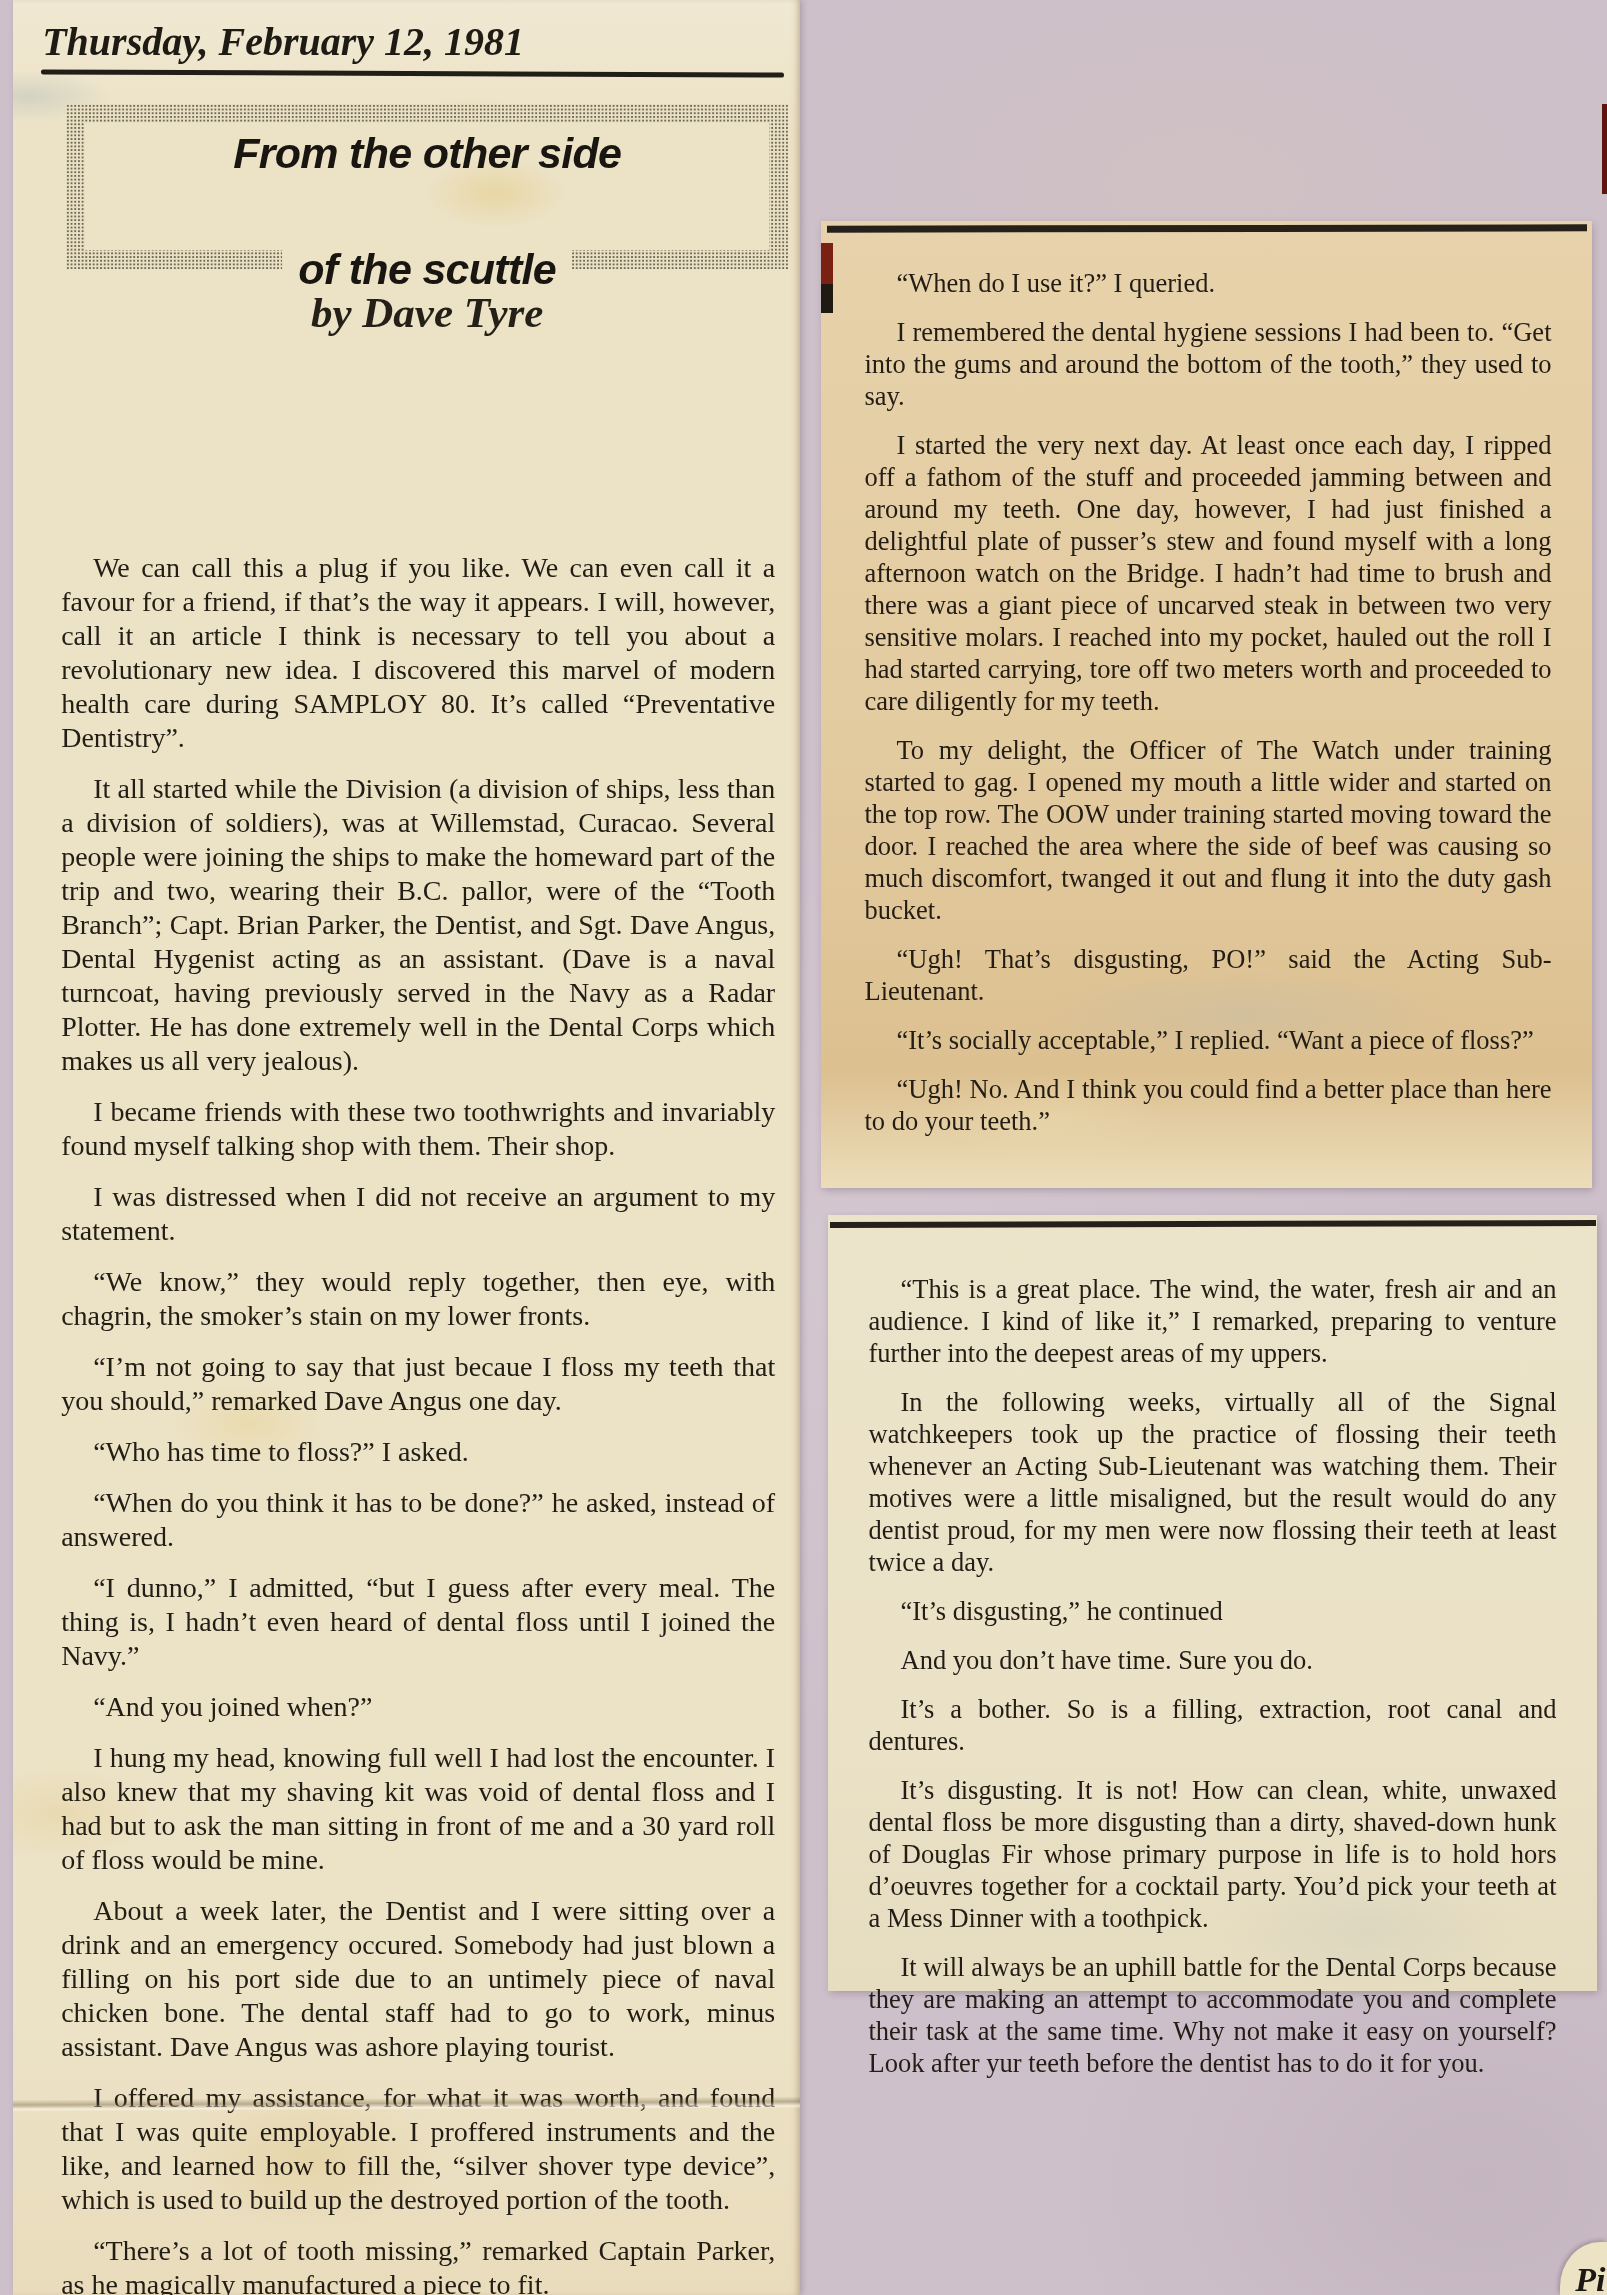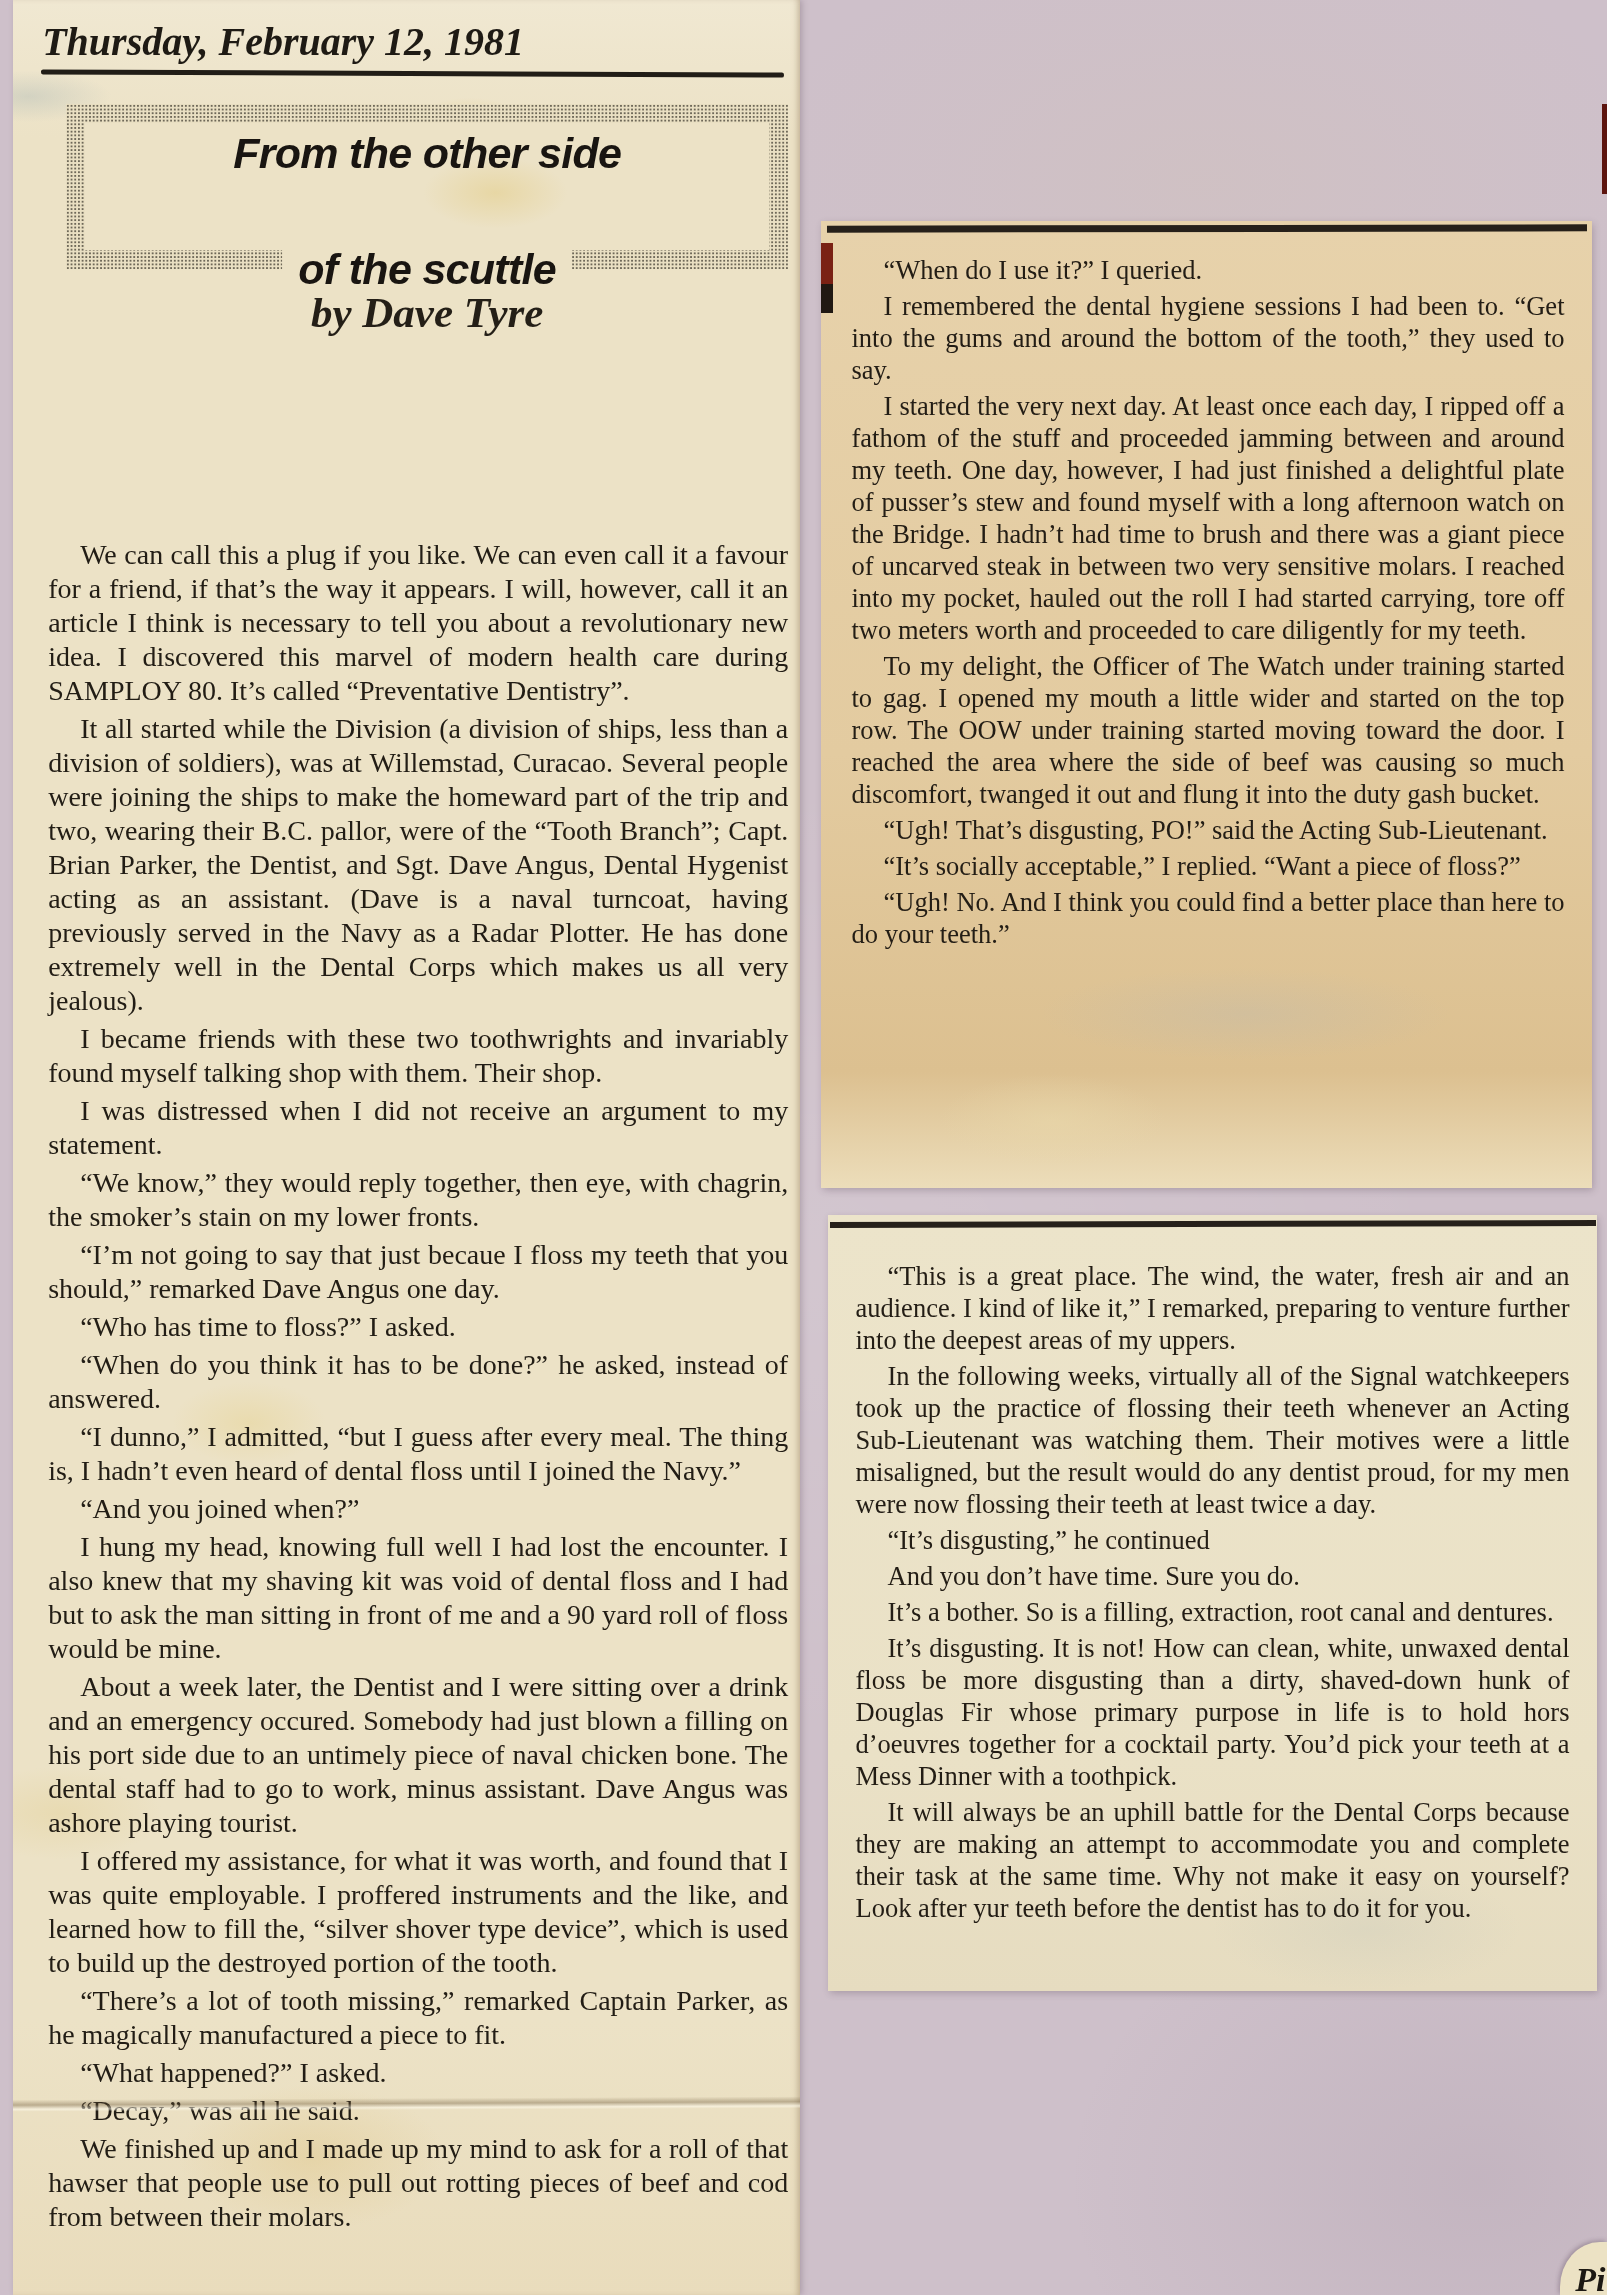--- a/index.html
+++ b/index.html
@@ -64,21 +64,21 @@
   #byline{
     position:absolute;left:53px;top:288px;width:722px;text-align:center;
     font-size:43px;font-style:italic;font-weight:bold;color:#241f17;
   }
   #headline{position:absolute;left:29px;top:354px;width:746px;text-align:center;color:#181410;}
   .headline-line{font-size:57px;font-weight:bold;line-height:87px;letter-spacing:0.7px;white-space:nowrap;}
   #body-left{
     position:absolute;left:31px;top:534px;width:748px;
     font-size:28px;line-height:34px;color:#221d15;text-align:justify;
   }
-  .para{margin:4px;text-indent:32px;}
+  .para{margin:17px;text-indent:32px;}
   #crease{
     position:absolute;left:0;top:2098px;width:787px;height:11.8px;
     background:linear-gradient(180deg,rgba(0,0,0,0),rgba(105,85,55,.38) 45%,rgba(255,252,240,.55) 80%,rgba(0,0,0,0));
     transform:rotate(-.25deg);
   }
   
   #right-clip-top{
     left:821px;top:221px;width:771px;height:967px;
     background:
       radial-gradient(162px 66px at 30% 93%, rgba(233,216,170,.55), rgba(0,0,0,0) 70%),
@@ -140,21 +140,21 @@
         <p class="para">We can call this a plug if you like. We can even call it a favour for a friend, if that’s the way it appears. I will, however, call it an article I think is necessary to tell you about a revolutionary new idea. I discovered this marvel of modern health care during SAMPLOY 80. It’s called “Preventative Dentistry”.</p>
         <p class="para">It all started while the Division (a division of ships, less than a division of soldiers), was at Willemstad, Curacao. Several people were joining the ships to make the homeward part of the trip and two, wearing their B.C. pallor, were of the “Tooth Branch”; Capt. Brian Parker, the Dentist, and Sgt. Dave Angus, Dental Hygenist acting as an assistant. (Dave is a naval turncoat, having previously served in the Navy as a Radar Plotter. He has done extremely well in the Dental Corps which makes us all very jealous).</p>
         <p class="para">I became friends with these two toothwrights and invariably found myself talking shop with them. Their shop.</p>
         <p class="para">I was distressed when I did not receive an argument to my statement.</p>
         <p class="para">“We know,” they would reply together, then eye, with chagrin, the smoker’s stain on my lower fronts.</p>
         <p class="para">“I’m not going to say that just becaue I floss my teeth that you should,” remarked Dave Angus one day.</p>
         <p class="para">“Who has time to floss?” I asked.</p>
         <p class="para">“When do you think it has to be done?” he asked, instead of answered.</p>
         <p class="para">“I dunno,” I admitted, “but I guess after every meal. The thing is, I hadn’t even heard of dental floss until I joined the Navy.”</p>
         <p class="para">“And you joined when?”</p>
-        <p class="para">I hung my head, knowing full well I had lost the encounter. I also knew that my shaving kit was void of dental floss and I had but to ask the man sitting in front of me and a 90 yard roll of floss would be mine.</p>
+        <p class="para">I hung my head, knowing full well I had lost the encounter. I also knew that my shaving kit was void of dental floss and I had but to ask the man sitting in front of me and a 30 yard roll of floss would be mine.</p>
         <p class="para">About a week later, the Dentist and I were sitting over a drink and an emergency occured. Somebody had just blown a filling on his port side due to an untimely piece of naval chicken bone. The dental staff had to go to work, minus assistant. Dave Angus was ashore playing tourist.</p>
         <p class="para">I offered my assistance, for what it was worth, and found that I was quite employable. I proffered instruments and the like, and learned how to fill the, “silver shover type device”, which is used to build up the destroyed portion of the tooth.</p>
         <p class="para">“There’s a lot of tooth missing,” remarked Captain Parker, as he magically manufactured a piece to fit.</p>
         <p class="para">“What happened?” I asked.</p>
         <p class="para">“Decay,” was all he said.</p>
         <p class="para">We finished up and I made up my mind to ask for a roll of that hawser that people use to pull out rotting pieces of beef and cod from between their molars.</p>
       </div>
 
     <div id="crease"></div>
   </div>

